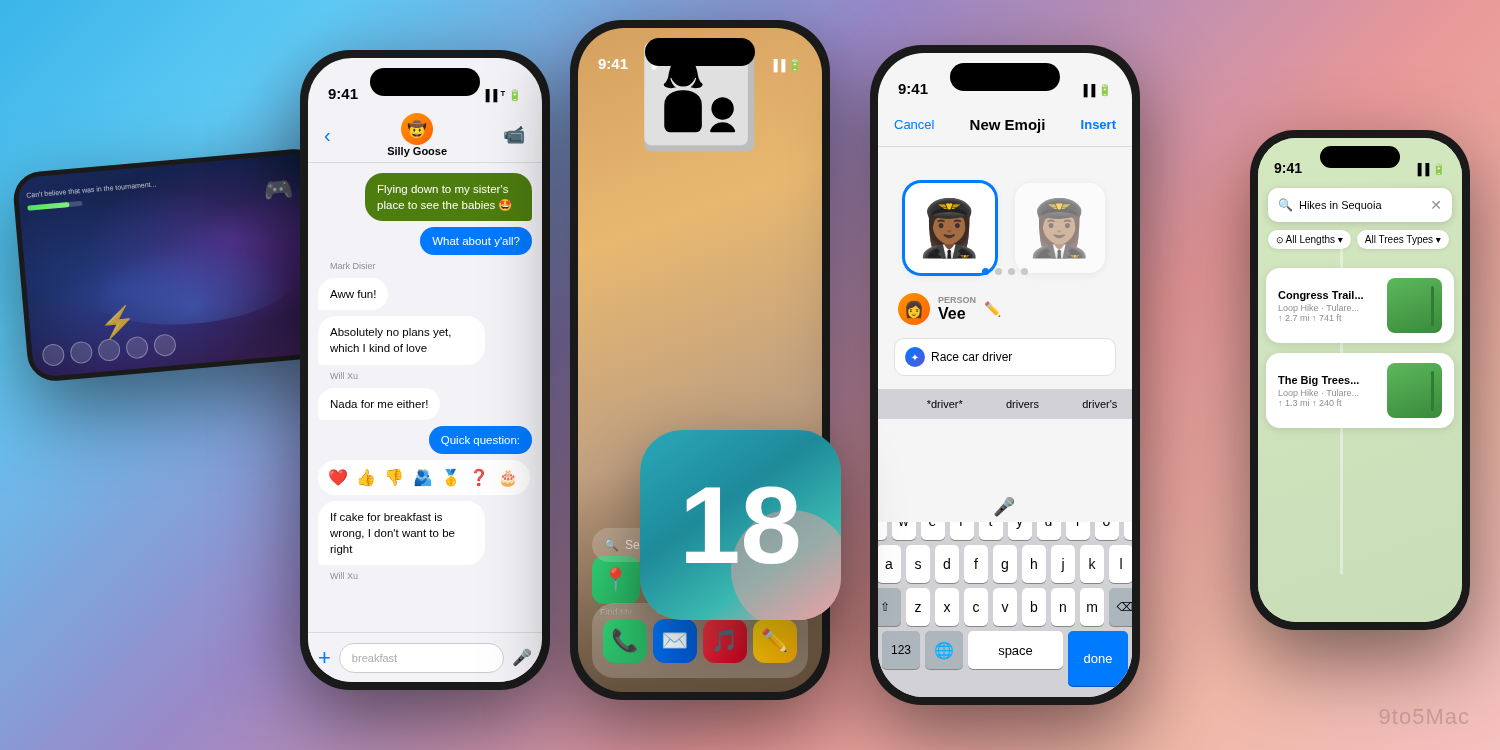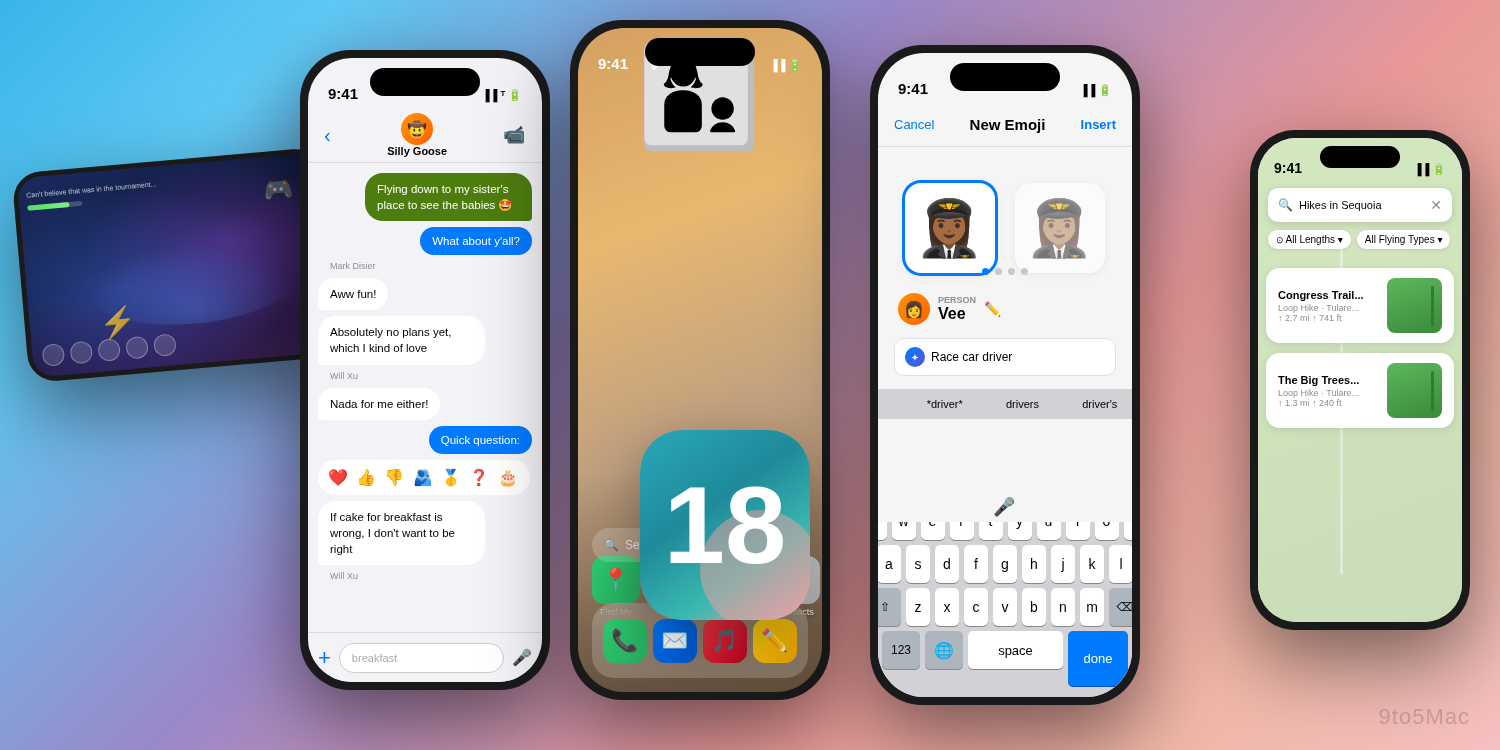--- a/index.html
+++ b/index.html
@@ -23,21 +23,21 @@
       letter-spacing: 1px;
       z-index: 100;
     }
 
     
     .ios18-logo {
       position: absolute;
       left: 50%;
       top: 50%;
       transform: translate(-50%, -20%);
-      width: 170px;
+      width: 201px;
       height: 190px;
       border-radius: 42px;
       background: linear-gradient(145deg, #2aa8b8 0%, #1e8a9a 40%, #3ab8b0 70%, #e8a0a8 100%);
       display: flex;
       align-items: center;
       justify-content: center;
       box-shadow: 0 20px 60px rgba(0,0,0,0.35);
       z-index: 10;
       overflow: hidden;
     }
@@ -974,21 +974,21 @@
       <span class="maps-search-text">Hikes in Sequoia</span>
       <span class="maps-close-btn">✕</span>
     </div>
 
     <div class="maps-filters">
       <div class="maps-filter">
         <span style="font-size:9px;">⊙</span>
         <span>All Lengths ▾</span>
       </div>
       <div class="maps-filter">
-        <span>All Flying Types ▾</span>
+        <span>All Trees Types ▾</span>
       </div>
     </div>
 
     <div class="maps-result-card maps-card-1">
       <div class="maps-card-info">
         <div class="maps-card-title">Congress Trail...</div>
         <div class="maps-card-sub">Loop Hike · Tulare...</div>
         <div class="maps-card-detail">↑ 2.7 mi  ↑ 741 ft</div>
       </div>
       <div class="maps-card-img">

